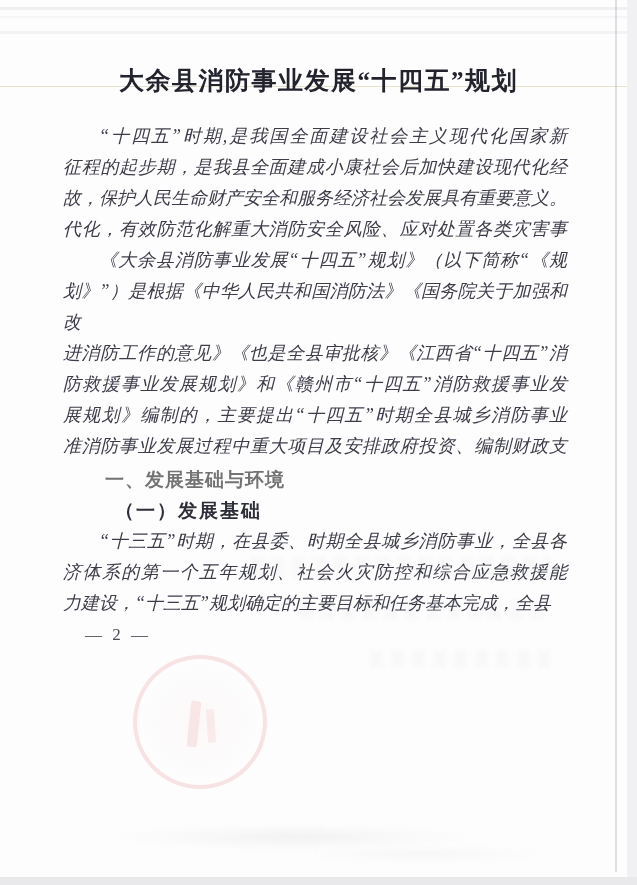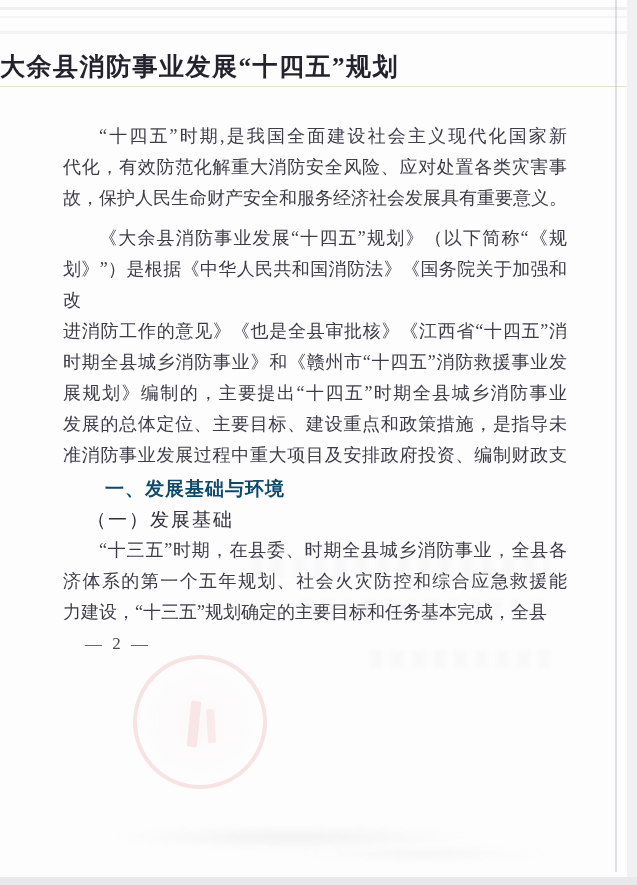--- a/index.html
+++ b/index.html
@@ -43,38 +43,38 @@
     border: 4px solid rgba(229,135,135,0.22); border-radius: 50%;
     pointer-events: none;
     background: radial-gradient(circle at 50% 50%, rgba(235,150,150,0.05), transparent 65%);
   }
   .seal-mark1 { position: absolute; left: 52px; top: 42px; width: 10px; height: 46px;
                 background: rgba(226,120,120,0.14); transform: rotate(6deg); border-radius: 2px; }
   .seal-mark2 { position: absolute; left: 70px; top: 50px; width: 8px; height: 34px;
                 background: rgba(226,120,120,0.10); transform: rotate(-4deg); border-radius: 2px; }
   
   .doc-title {
-    position: absolute; top: 50px; left: 0; width: 100%;
-    text-align: left; font-weight: bold;
+    position: absolute; top: 64px; left: 0; width: 100%;
+    text-align: center; font-weight: bold;
     font-size: 25px; letter-spacing: 1.5px; color: #23232e;
   }
   .content { position: absolute; left: 63px; top: 121px; width: 504px; }
   .bodytext { font-size: 18px; line-height: 31px; color: #3d3d49; }
-  .line { text-align: justify; text-align-last: justify; }
+  .line { text-align: justify; text-align-last: justify; font-style: italic; }
   .line.last { text-align-last: left; }
   .line.indent { text-indent: 2em; }
-  .para2 { margin-top: 9px; }
+  .para2 { margin-top: 0; }
   .h1 {
     margin-top: 2px; margin-left: 42px;
     font-family: "Liberation Sans", "DejaVu Sans", sans-serif;
-    font-weight: bold; font-size: 19px; line-height: 31px; color: #0c4a6e;
+    font-weight: bold; font-size: 19px; line-height: 31px; color: #737373;
     letter-spacing: 1px;
   }
   .h2 {
-    margin-left: 24px; font-weight: normal; font-size: 19px; line-height: 31px;
+    margin-left: 52px; font-weight: bold; font-size: 19px; line-height: 31px;
     color: #2e2e38; letter-spacing: 2px;
   }
   .pagenum {
     margin-top: 2px; margin-left: 22px;
     font-size: 17px; line-height: 28px; color: #4b4b58; letter-spacing: 3px;
   }
 </style>
 </head>
 <body>
 
@@ -96,31 +96,31 @@
     <div class="seal-mark1"></div>
     <div class="seal-mark2"></div>
   </div>
 
   <div class="doc-title">大余县消防事业发展“十四五”规划</div>
 
   <div class="content bodytext">
 
     <div>
       <div class="line indent">“十四五”时期,是我国全面建设社会主义现代化国家新</div>
+      <div class="line">征程的起步期，是我县全面建成小康社会后加快建设现代化经</div>
+      <div class="line last">故，保护人民生命财产安全和服务经济社会发展具有重要意义。</div>
       <div class="line">代化，有效防范化解重大消防安全风险、应对处置各类灾害事</div>
-      <div class="line last">故，保护人民生命财产安全和服务经济社会发展具有重要意义。</div>
     </div>
 
     <div class="para2">
       <div class="line indent">《大余县消防事业发展“十四五”规划》（以下简称“《规</div>
       <div class="line">划》”）是根据《中华人民共和国消防法》《国务院关于加强和改</div>
       <div class="line">进消防工作的意见》《也是全县审批核》《江西省“十四五”消</div>
-      <div class="line">时期全县城乡消防事业》和《赣州市“十四五”消防救援事业发</div>
+      <div class="line">防救援事业发展规划》和《赣州市“十四五”消防救援事业发</div>
       <div class="line">展规划》编制的，主要提出“十四五”时期全县城乡消防事业</div>
-      <div class="line">发展的总体定位、主要目标、建设重点和政策措施，是指导未</div>
       <div class="line">准消防事业发展过程中重大项目及安排政府投资、编制财政支</div>
     </div>
 
     <div class="h1">一、发展基础与环境</div>
     <div class="h2">（一）发展基础</div>
 
     <div>
       <div class="line indent">“十三五”时期，在县委、时期全县城乡消防事业，全县各</div>
       <div class="line">济体系的第一个五年规划、社会火灾防控和综合应急救援能</div>
       <div class="line last">力建设，“十三五”规划确定的主要目标和任务基本完成，全县</div>

